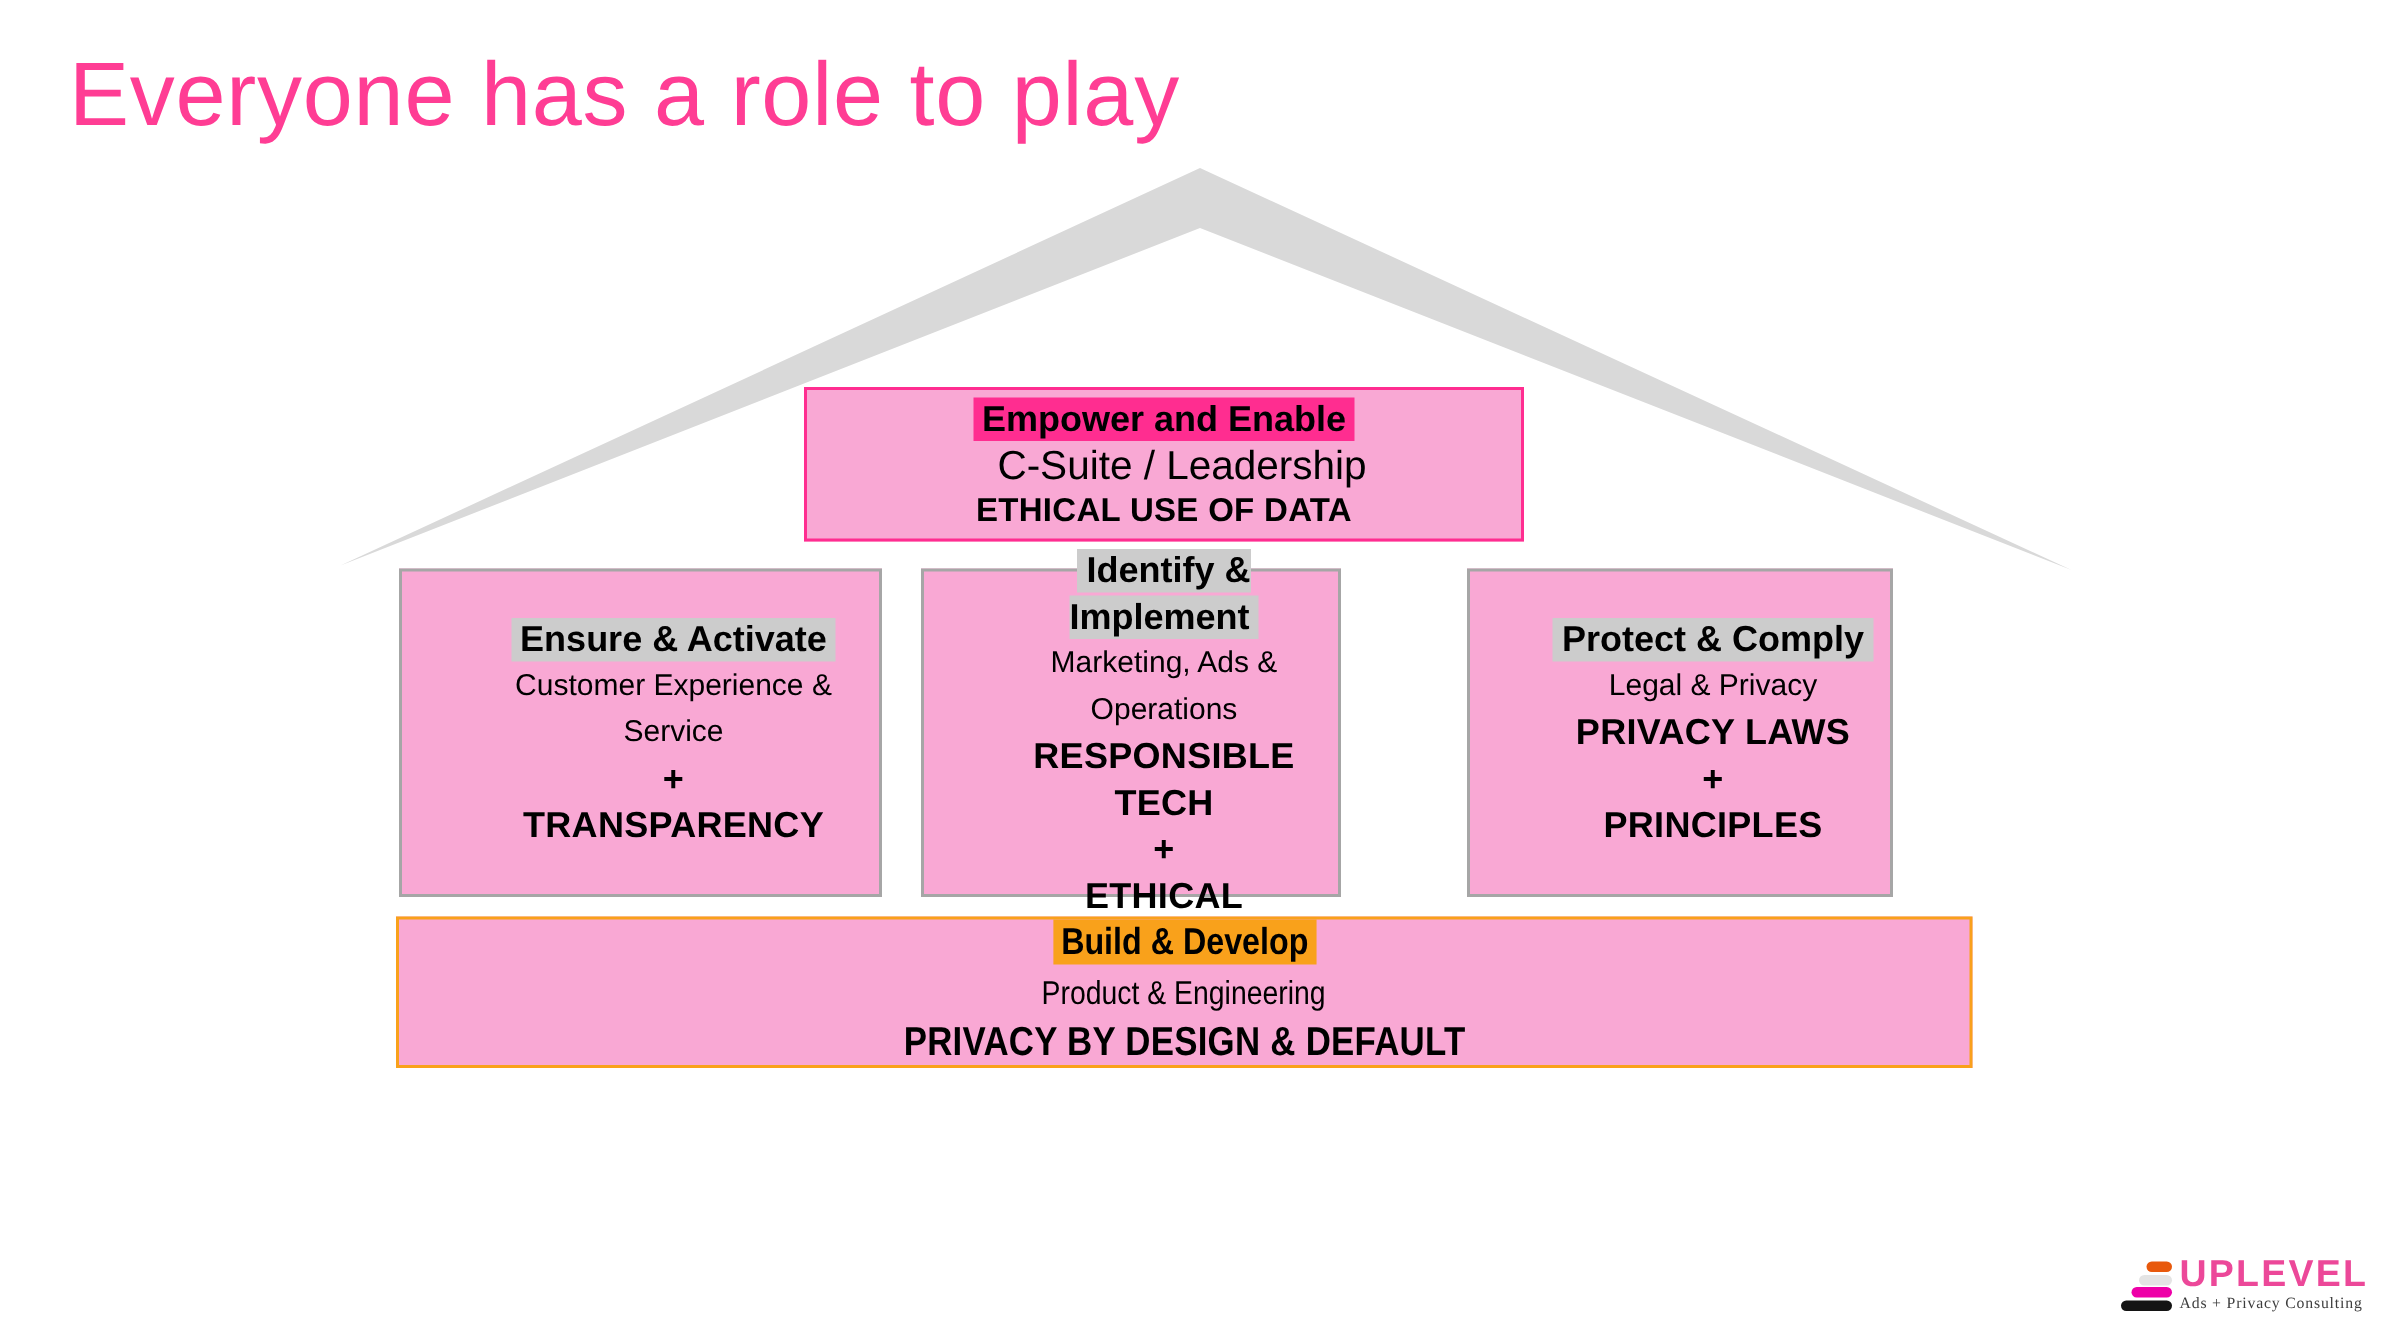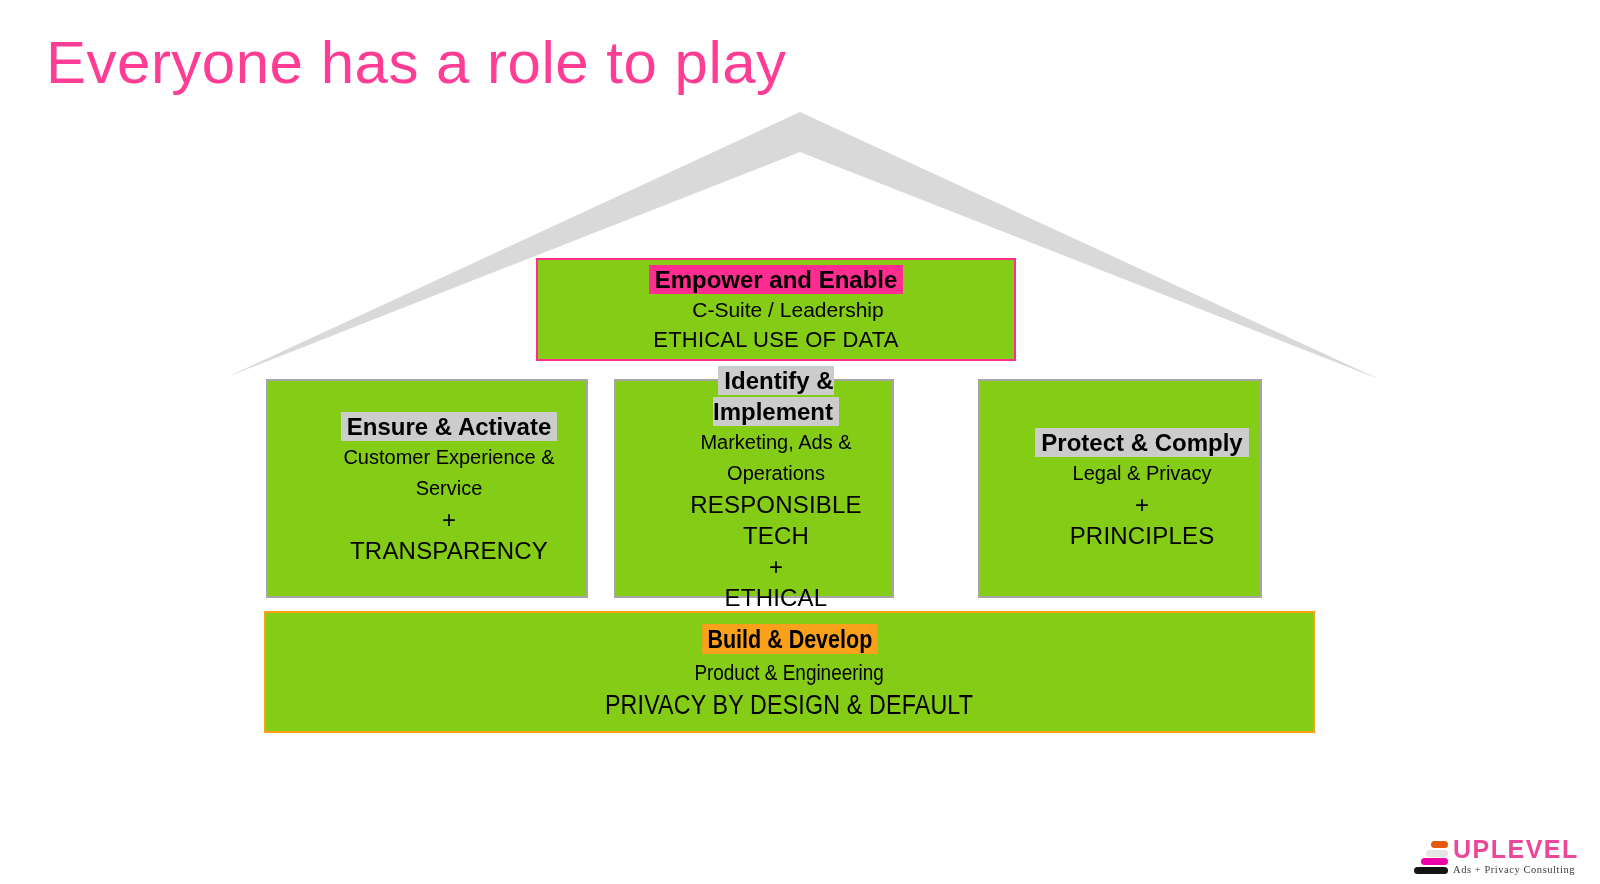--- a/index.html
+++ b/index.html
@@ -35,45 +35,45 @@
     height: 884px;
     pointer-events: none;
   }
   .roof-svg polygon {
     fill: var(--roof-gray, #D9D9D9);
   }
 
   .box {
     position: absolute;
     box-sizing: border-box;
-    background: #84cc16;
+    background: #f9a8d4;
     display: flex;
     flex-direction: column;
     align-items: center;
     justify-content: center;
     text-align: center;
   }
   .pink-box   { left: 536px; top: 258px; width: 480px;  height: 103px; border: 2px solid var(--pink, #FF2D90); }
   .gray-box   { top: 379px; height: 219px; border: 2px solid var(--box-border-gray, #A6A6A6); padding-left: 44px; }
   .gray-box-1 { left: 266px; width: 322px; }
   .gray-box-2 { left: 614px; width: 280px; }
   .gray-box-3 { left: 978px; width: 284px; }
-  .orange-box { left: 264px; top: 611px; width: 1051px; height: 122px; border: 2px solid var(--orange, #F9A11B); }
+  .orange-box { left: 264px; top: 611px; width: 1051px; height: 101px; border: 2px solid var(--orange, #F9A11B); }
 
   .line { line-height: 31px; }
   .heading { font-size: 24px; font-weight: bold; }
   .sub { font-size: 20px; font-weight: 400; }
-  .caps { font-size: 24px; font-weight: normal; letter-spacing: 0.2px; }
+  .caps { font-size: 24px; font-weight: bold; letter-spacing: 0.2px; }
 
   .hl { padding: 1px 6px; }
   .hl-pink   { background: var(--pink, #FF2D90); }
   .hl-gray   { background: var(--gray-highlight, #CCCCCC); }
   .hl-orange { background: var(--orange, #F9A11B); }
 
-  .pink-box .sub  { font-size: 21px; margin-left: 24px; }
+  .pink-box .sub  { font-size: 27px; margin-left: 24px; }
   .pink-box .caps { font-size: 22px; }
   .pink-box .line { line-height: 30px; }
 
   
   .orange-box .line > span { display: inline-block; transform: scaleX(0.86); transform-origin: center; }
   .orange-box .heading { font-size: 25px; }
   .orange-box .sub  { font-size: 22px; }
   .orange-box .caps { font-size: 27px; }
   .orange-box .line { line-height: 33px; }
   .orange-box .hl-orange { transform: none; }
@@ -150,20 +150,21 @@
   <div class="line caps">RESPONSIBLE TECH</div>
   <div class="line caps">+</div>
   <div class="line caps">ETHICAL</div>
 </div>
 
 <div class="box gray-box gray-box-3">
   <div class="line heading">
     <span class="hl hl-gray">Protect &amp; Comply</span>
   </div>
   <div class="line sub">Legal &amp; Privacy</div>
+  <div class="line caps">PRIVACY LAWS</div>
   <div class="line caps">+</div>
   <div class="line caps">PRINCIPLES</div>
 </div>
 
 <div class="box orange-box">
   <div class="line heading">
     <span class="hl-wrap"><span class="hl hl-orange">Build &amp; Develop</span></span>
   </div>
   <div class="line sub">
     <span>Product &amp; Engineering</span>

